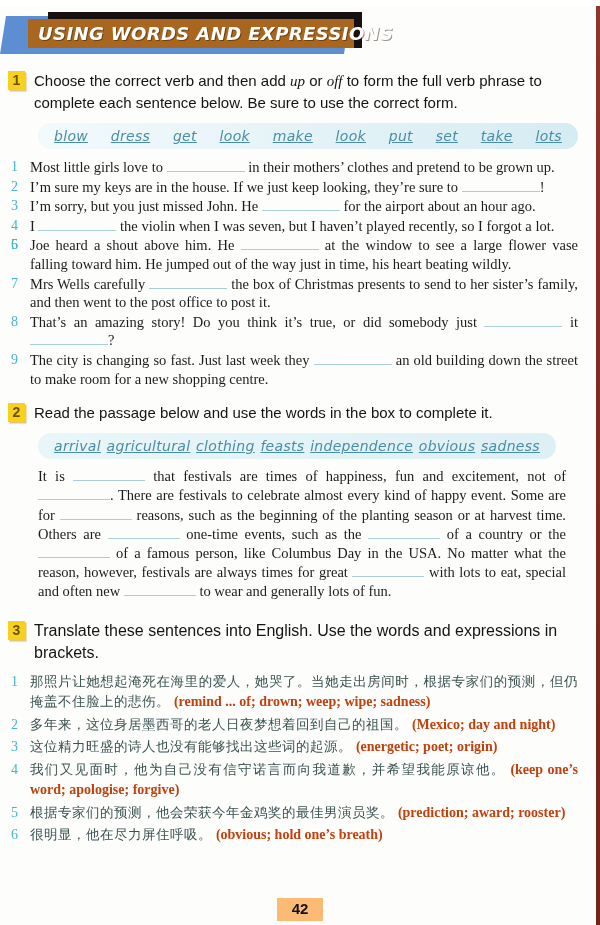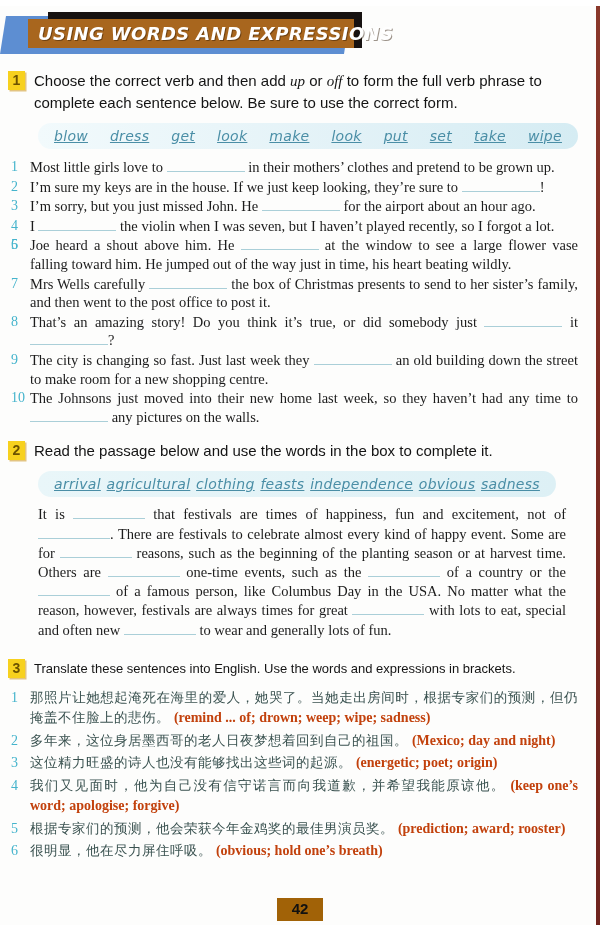--- a/index.html
+++ b/index.html
@@ -52,21 +52,21 @@
 
   .cn-items{margin:8px 0 0 0;}
   .cn-item{position:relative;padding-left:22px;margin:0 0 2px 0;
     font:13.5px/20.5px "Liberation Serif","DejaVu Sans",serif;color:#3a5250;
     letter-spacing:.5px;text-align:justify;}
   .cn-item .num{position:absolute;left:3px;top:0;color:#45b4cc;
     font:14px/20.5px "Liberation Serif",serif;letter-spacing:0;}
   .cn-item .hint{font:bold 14px/20.5px "Liberation Serif",serif;color:#c2410c;letter-spacing:0;}
 
   .page-num{position:absolute;left:50%;transform:translateX(-50%);bottom:10px;
-    width:46px;padding:2px 0 4px 0;background:#a16207;text-align:center;
+    width:46px;padding:2px 0 4px 0;background:#fdba74;text-align:center;
     font:bold 15px "Liberation Sans",sans-serif;color:#111111;}
 </style>
 </head>
 <body>
 
 <div class="page">
   <div class="page-edge"></div>
 
   <div class="banner">
     <div class="banner-blue"></div>
@@ -87,21 +87,21 @@
 
     <span class="word">blow</span>
         <span class="word">dress</span>
         <span class="word">get</span>
         <span class="word">look</span>
         <span class="word">make</span>
         <span class="word">look</span>
         <span class="word">put</span>
         <span class="word">set</span>
         <span class="word">take</span>
-        <span class="word">wipe</span>
+        <span class="word">lots</span>
       </div>
 
     <div class="ex-items">
 
         <div class="ex-item">
           <span class="num">1</span>
           <span>Most little girls love to <span class="blank"></span> in their mothers’ clothes and pretend to be grown up.</span>
         </div>
 
         <div class="ex-item">
@@ -136,24 +136,20 @@
         <div class="ex-item">
           <span class="num">8</span>
           <span>That’s an amazing story! Do you think it’s true, or did somebody just <span class="blank"></span> it <span class="blank"></span>?</span>
         </div>
 
         <div class="ex-item">
           <span class="num">9</span>
           <span>The city is changing so fast. Just last week they <span class="blank"></span> an old building down the street to make room for a new shopping centre.</span>
         </div>
 
-        <div class="ex-item">
-          <span class="num">10</span>
-          <span>The Johnsons just moved into their new home last week, so they haven’t had any time to <span class="blank"></span> any pictures on the walls.</span>
-        </div>
       </div>
 
     <div class="ex-header" style="margin-top:14px;">
       <span class="badge">2</span>
       <span class="ex-title">Read the passage below and use the words in the box to complete it.</span>
     </div>
 
     <div class="word-bank" style="margin-right:22px;background:linear-gradient(90deg,#e9f6f9,#ddf0f5);">
 
     <span class="word">arrival</span>
@@ -162,21 +158,21 @@
         <span class="word">feasts</span>
         <span class="word">independence</span>
         <span class="word">obvious</span>
         <span class="word">sadness</span>
       </div>
 
     <div class="passage">It is <span class="blank"></span> that festivals are times of happiness, fun and excitement, not of <span class="blank"></span>. There are festivals to celebrate almost every kind of happy event. Some are for <span class="blank"></span> reasons, such as the beginning of the planting season or at harvest time. Others are <span class="blank"></span> one-time events, such as the <span class="blank"></span> of a country or the <span class="blank"></span> of a famous person, like Columbus Day in the USA. No matter what the reason, however, festivals are always times for great <span class="blank"></span> with lots to eat, special and often new <span class="blank"></span> to wear and generally lots of fun.</div>
 
     <div class="ex-header" style="margin-top:18px;">
       <span class="badge">3</span>
-      <span class="ex-title" style="font-size:13px;">Translate these sentences into English. Use the words and expressions in brackets.</span>
+      <span class="ex-title" style="font-size:16px;">Translate these sentences into English. Use the words and expressions in brackets.</span>
     </div>
 
     <div class="cn-items">
 
         <div class="cn-item">
           <span class="num">1</span>
           <span>那照片让她想起淹死在海里的爱人，她哭了。当她走出房间时，根据专家们的预测，但仍掩盖不住脸上的悲伤。</span>
           <span class="hint">(remind ... of; drown; weep; wipe; sadness)</span>
         </div>
 

